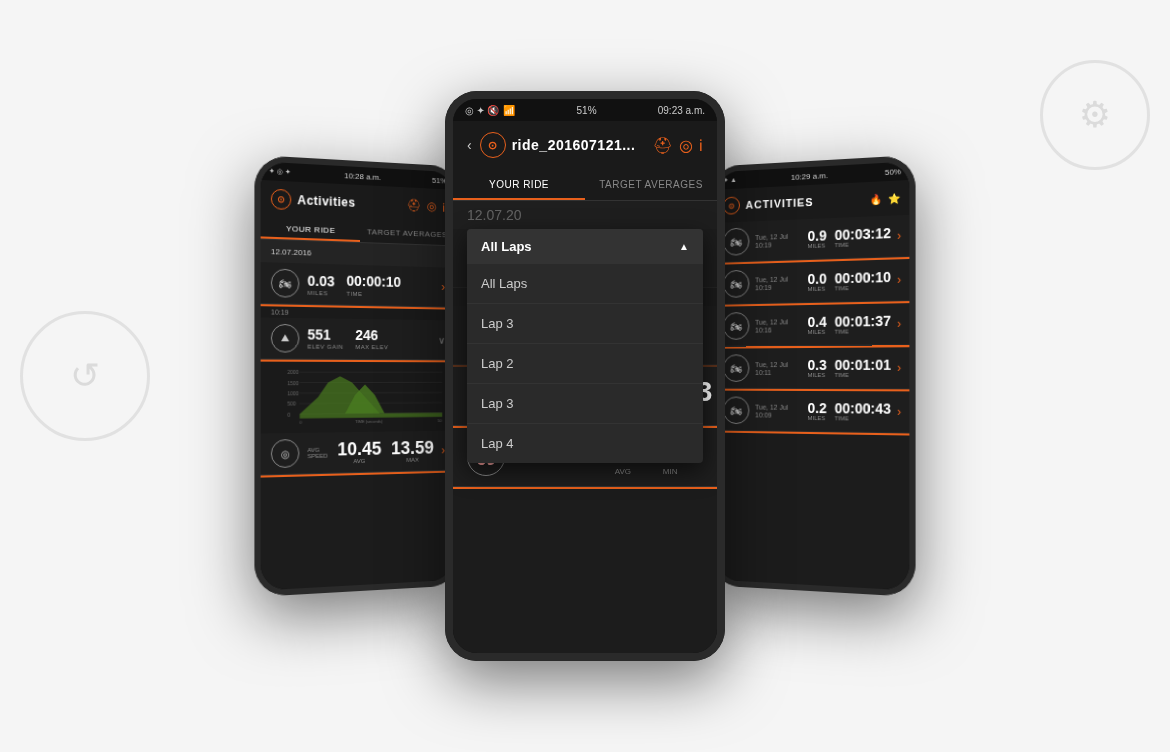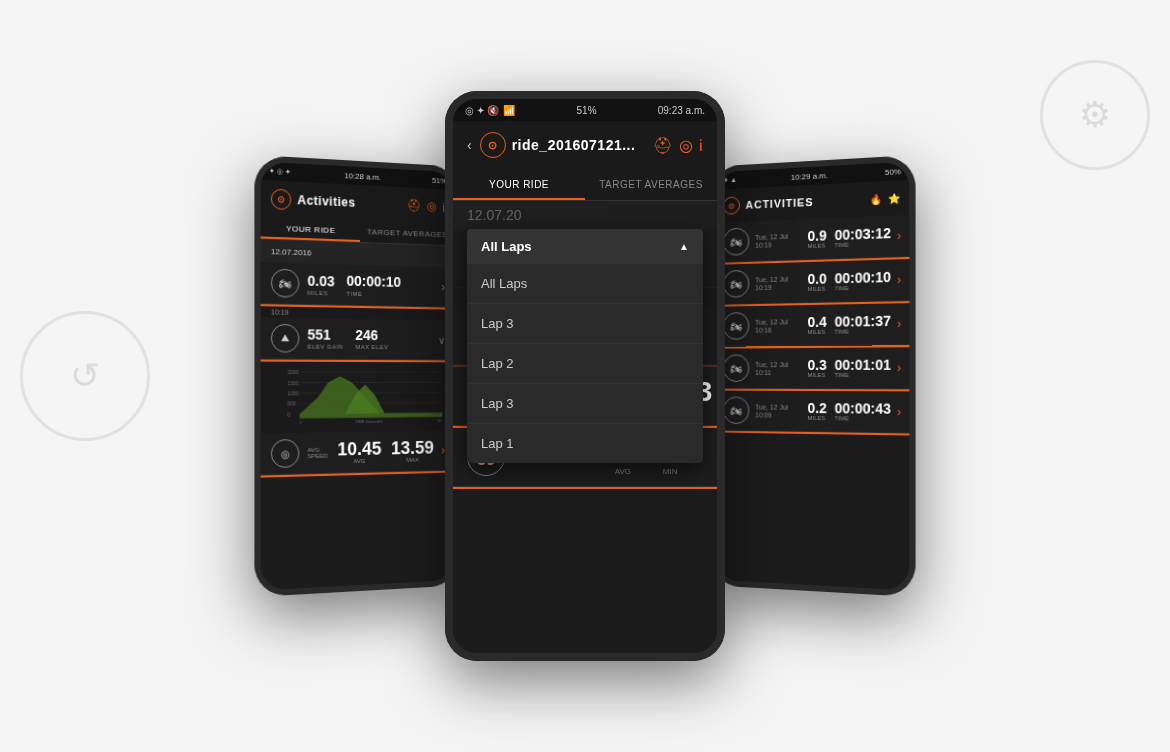--- a/index.html
+++ b/index.html
@@ -853,21 +853,21 @@
             <div class="dropdown-item">
               <span>Lap 3</span>
             </div>
             <div class="dropdown-item">
               <span>Lap 2</span>
             </div>
             <div class="dropdown-item">
               <span>Lap 3</span>
             </div>
             <div class="dropdown-item">
-              <span>Lap 1</span>
+              <span>Lap 4</span>
             </div>
           </div>
         </div>
 
       </div>
     </div>
   </div>
 
   <div class="phone phone-right">
     <div class="phone-bezel">

